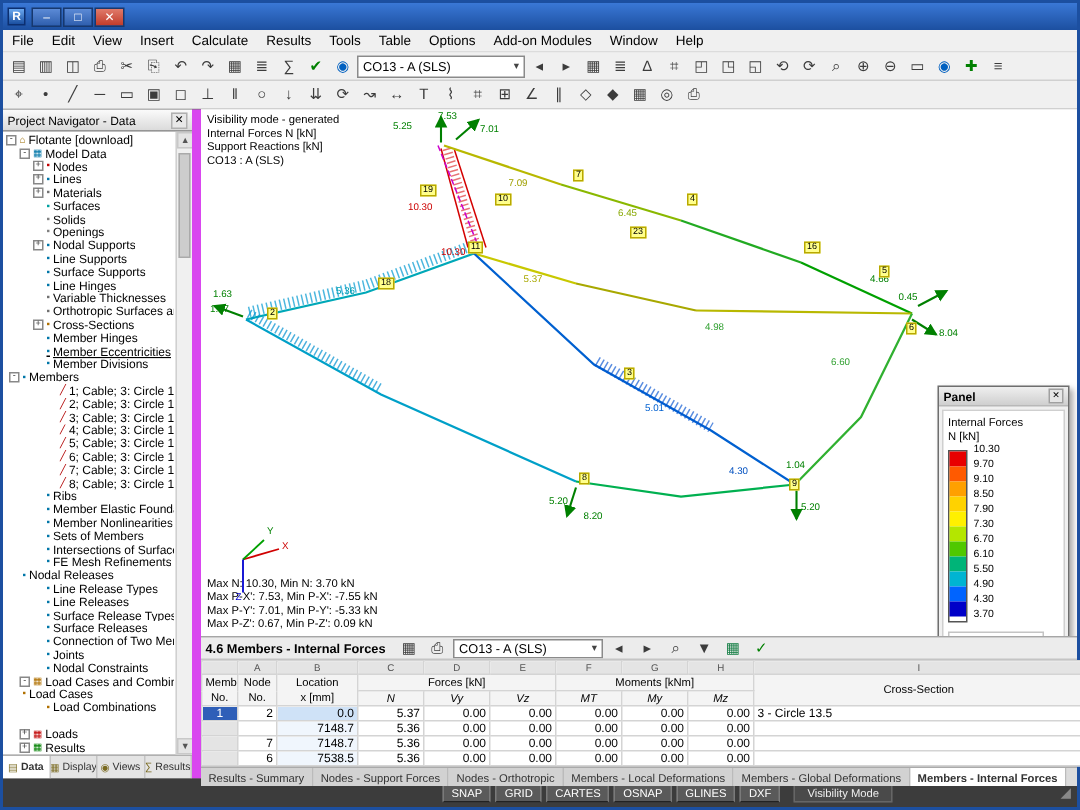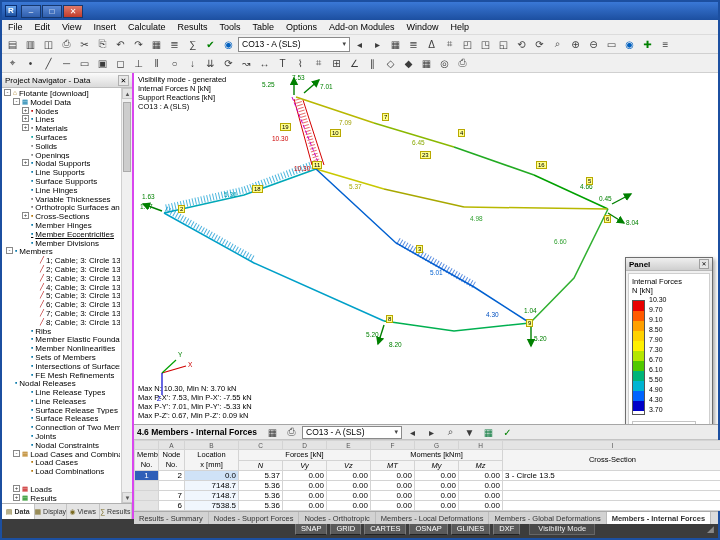--- a/index.html
+++ b/index.html
@@ -16,25 +16,25 @@
   .menubar{height:15px;background:#f0f0f0;border-bottom:1px solid #dcdcdc;display:flex;align-items:center;flex:none}
   .menu-item{padding:1px 6px;white-space:nowrap}
   
   .toolbar{height:19px;background:#f0f0f0;border-bottom:1px solid #d0d0d0;display:flex;align-items:center;padding:0 2px;gap:1px;flex:none;overflow:hidden}
   .tbi{width:17px;height:16px;display:flex;align-items:center;justify-content:center;font-size:10px;color:#3c3c3c;flex:none}
   .combo{display:flex;align-items:center;justify-content:space-between;width:112px;height:15px;background:#fff;border:1px solid #8a8a8a;font-size:8.5px;padding:0 3px;flex:none;white-space:nowrap}
   .combo .arr{color:#444;font-size:7px}
   
   .main{display:flex;height:446px;flex:none;min-height:0}
   
-  .navigator{width:132px;background:#000000;border-right:2px solid #d946ef;display:flex;flex-direction:column;flex:none}
+  .navigator{width:132px;background:#000000;border-right:6px solid #d946ef;display:flex;flex-direction:column;flex:none}
   .nav-title{height:15px;background:linear-gradient(#fbfbfb,#dadada);border-bottom:1px solid #bdbdbd;display:flex;align-items:center;justify-content:space-between;padding:0 3px;font-size:8px;white-space:nowrap}
   .nav-close{width:11px;height:11px;text-align:center;line-height:10px;font-size:7px;border:1px solid #b0b0b0;background:#e8e8e8}
   .tree{flex:1;background:#fff;overflow:hidden;position:relative;padding-top:1px}
-  .titem{height:8.8px;display:flex;align-items:flex-start;gap:2px;white-space:nowrap;font-size:8px;overflow:hidden}
+  .titem{height:8.8px;display:flex;align-items:center;gap:2px;white-space:nowrap;font-size:8px;overflow:hidden}
   .texp{width:7px;height:7px;border:1px solid #888;background:#fff;font-size:6px;line-height:5px;text-align:center;flex:none;color:#333}
   .tico{font-size:6.5px;color:#0076a8;flex:none;line-height:7px}
   .tlab{overflow:hidden;text-overflow:clip}
   .tscroll{position:absolute;right:0;top:0;bottom:0;width:11px;background:#f0f0f0;border-left:1px solid #d0d0d0}
   .tthumb{position:absolute;left:1px;top:14px;width:8px;height:70px;background:#cdcdcd;border:1px solid #aaa}
   .tarr{position:absolute;left:0;width:11px;height:11px;font-size:6px;text-align:center;line-height:11px;color:#555;background:#e4e4e4;border:1px solid #c8c8c8}
   .nav-tabs{height:16px;display:flex;background:#e4e4e4;border-top:1px solid #b0b0b0;flex:none}
   .nav-tab{flex:1;display:flex;align-items:center;justify-content:center;gap:2px;font-size:7px;border-right:1px solid #c4c4c4;color:#333;overflow:hidden}
   .nav-tab.active{background:#fff;font-weight:bold}
   .nt-ico{font-size:7px;color:#7a6a20}
@@ -403,21 +403,21 @@
             <div class="titem" style="padding-left: 20px;">
             <span class="texp" style="visibility: hidden;"></span>
             <span class="tico" style="color: rgb(0, 118, 168);">▪</span>
             <span class="tlab">Nodal Constraints</span>
           </div>
             <div class="titem" style="padding-left: 11px;">
             <span class="texp">-</span>
             <span class="tico" style="color: rgb(176, 112, 0);">▦</span>
             <span class="tlab">Load Cases and Combinations</span>
           </div>
-            <div class="titem" style="padding-left: 20px;">
+            <div class="titem" style="padding-left: 4px;">
             <span class="texp" style="visibility: hidden;"></span>
             <span class="tico" style="color: rgb(176, 112, 0);">▪</span>
             <span class="tlab">Load Cases</span>
           </div>
             <div class="titem" style="padding-left: 20px;">
             <span class="texp" style="visibility: hidden;"></span>
             <span class="tico" style="color: rgb(176, 112, 0);">▪</span>
             <span class="tlab">Load Combinations</span>
           </div>
             <div class="titem" style="padding-left: 20px; flex-direction: column;">

